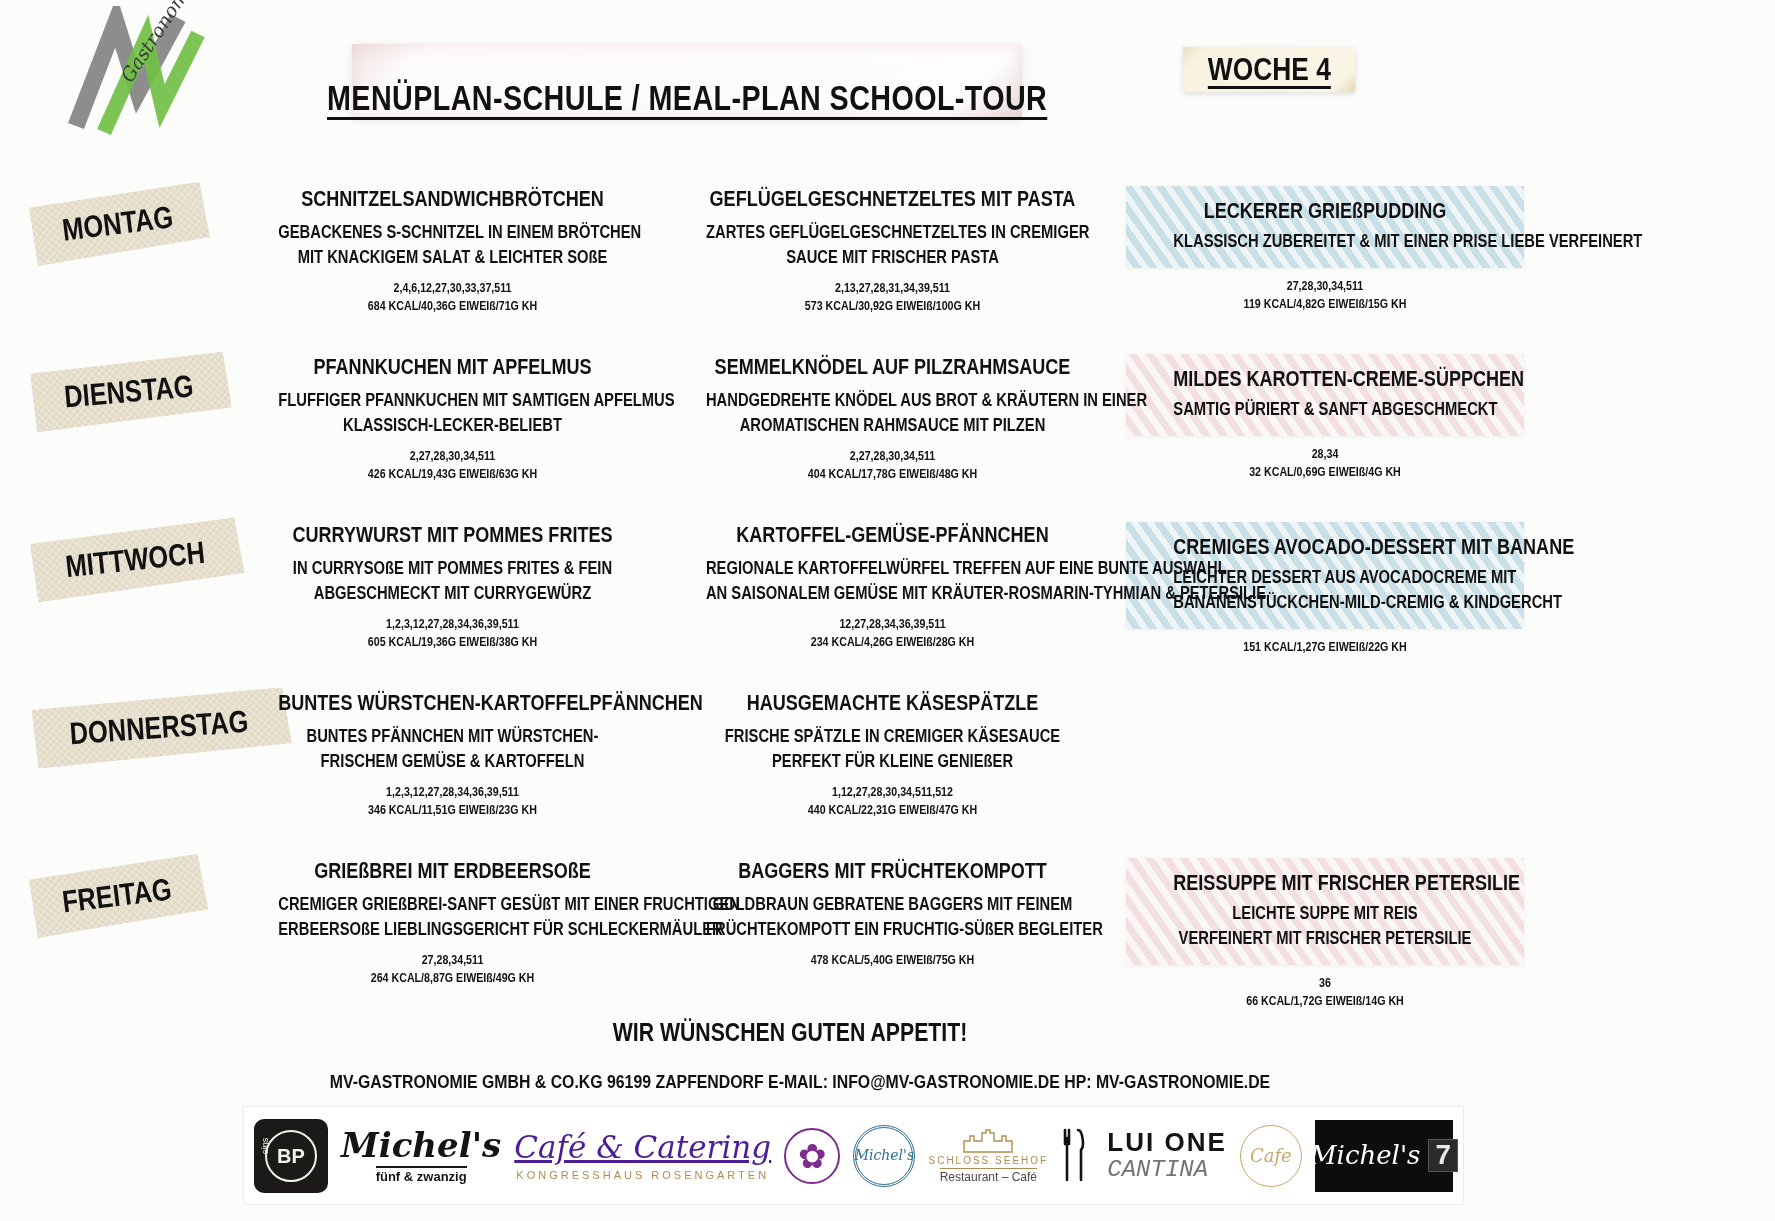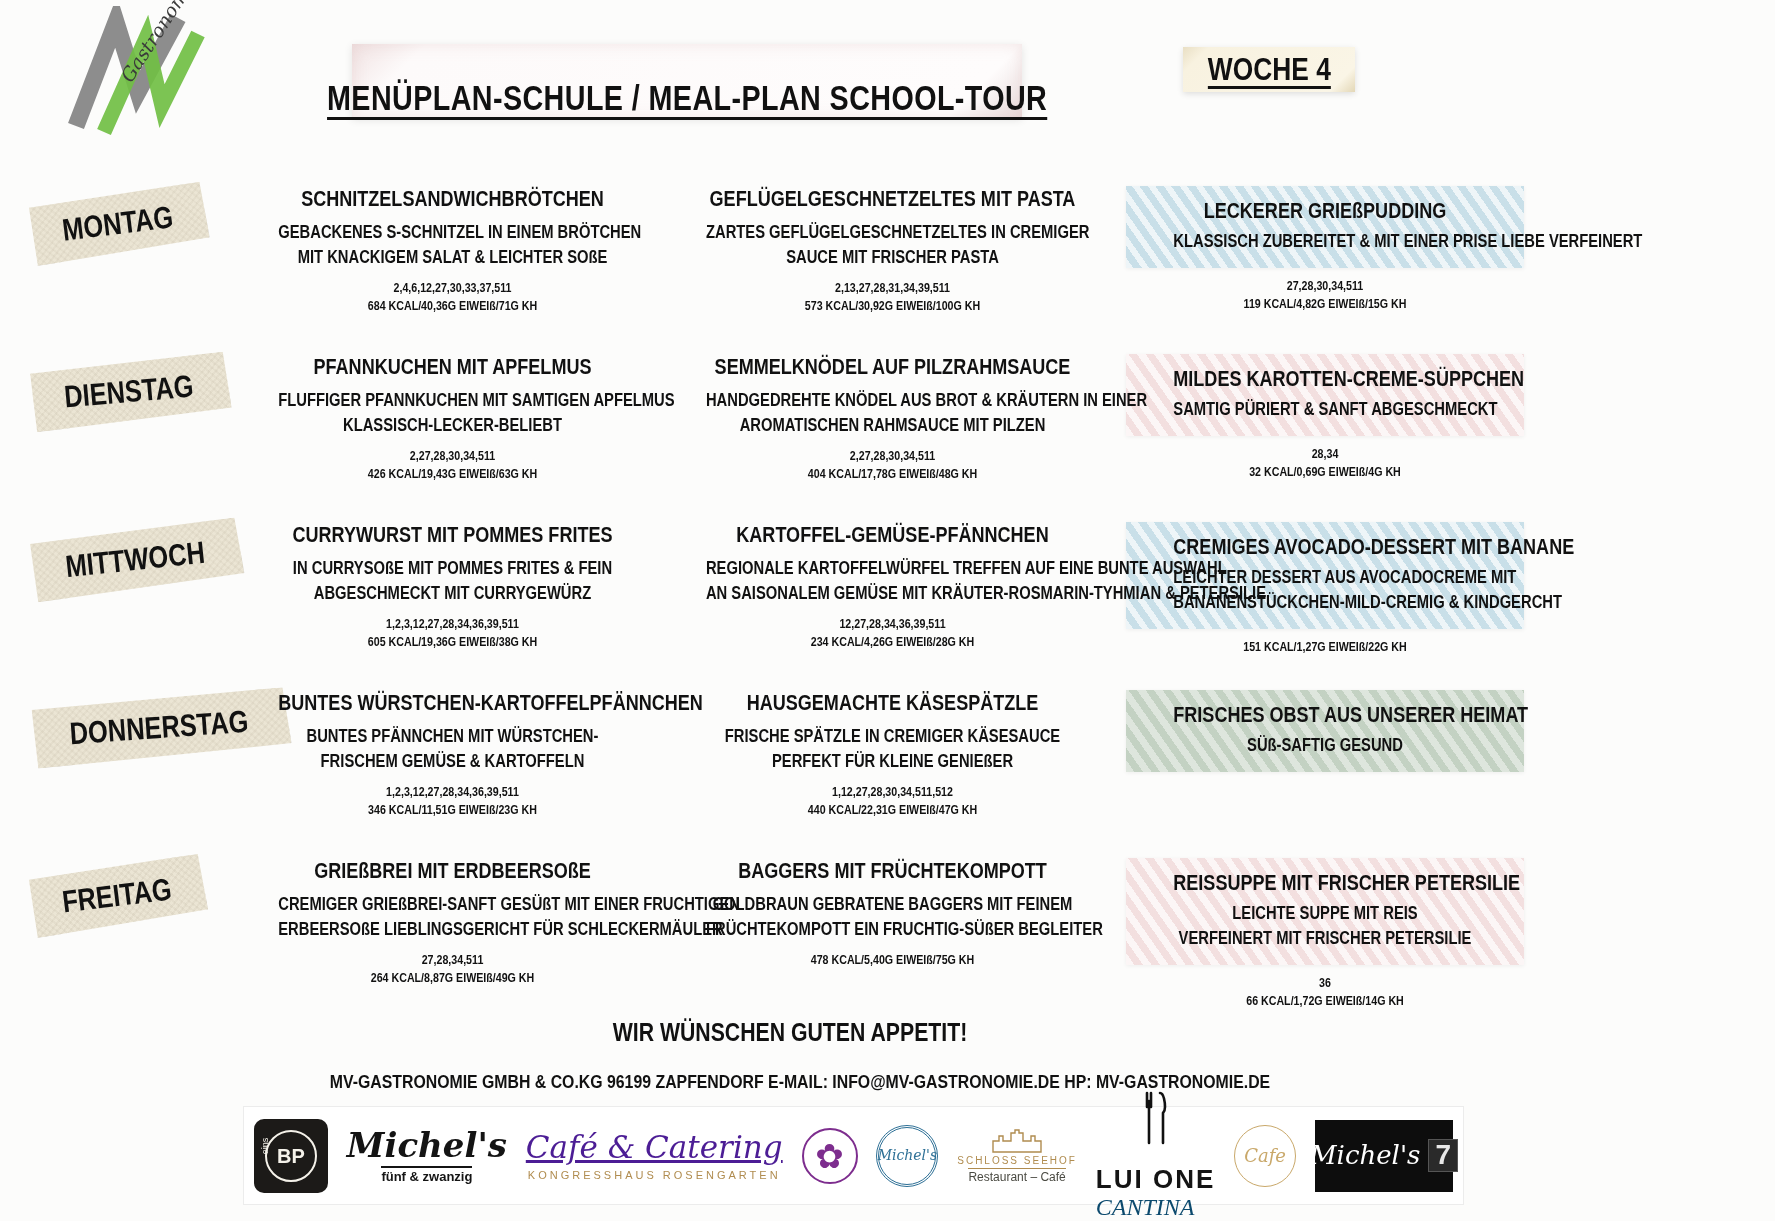--- a/index.html
+++ b/index.html
@@ -121,24 +121,24 @@
     display:flex; align-items:center; justify-content:center; }
   .lg-rose .flower { color:#7d2d8e; font-size:34px; line-height:1; }
 
   .lg-mcircle { width:62px; height:62px; border-radius:50%; border:3px double #2e7096;
     display:flex; align-items:center; justify-content:center; }
   .lg-mcircle .name { font-size:14px; color:#2e7096; }
 
   .lg-seehof .name { font-size:10px; letter-spacing:2px; color:#b08c4f; margin-top:2px; }
   .lg-seehof .sub  { font-size:12px; color:#4a4a42; margin-top:2px; border-top:1px solid #b08c4f; padding-top:2px; }
 
-  .lg-lui { flex-direction:column; gap:20px; align-items:center; }
+  .lg-lui { flex-direction:row; gap:20px; align-items:center; }
   .lg-lui .texts { display:flex; flex-direction:column; align-items:flex-start; }
   .lg-lui .name { font-size:26px; font-weight:700; letter-spacing:2px; color:#141414; }
-  .lg-lui .sub  { font-size:24px; color:#0c4a6e; font-family:Liberation Serif, serif; font-style:italic; }
+  .lg-lui .sub  { font-size:24px; color:#737373; font-family:Liberation Mono, monospace; font-style:italic; }
 
   .lg-cafegold { width:62px; height:62px; border-radius:50%; border:1.5px solid #c9a86a;
     display:flex; align-items:center; justify-content:center; }
   .lg-cafegold .name { font-size:18px; color:#c9a86a; }
 
   .lg-m7 { width:138px; height:72px; background:#0d0d0d; flex-direction:row; gap:8px;
     display:flex; align-items:center; justify-content:center; }
   .lg-m7 .name { color:#fff; font-size:26px; }
   .lg-m7 .num  { color:#e8e8e8; font-size:28px; font-weight:700; border:1px solid #555; padding:0 6px; background:#2a2a2a; }
 </style>
@@ -268,26 +268,20 @@
         <span class="meal-line cond">FRISCHEM GEMÜSE &amp; KARTOFFELN</span>
         <span class="meal-allerg cond">1,2,3,12,27,28,34,36,39,511</span>
         <span class="meal-nutri cond">346 KCAL/11,51G EIWEIß/23G KH</span>
       </div>
       <div class="meal">
         <span class="meal-title cond">HAUSGEMACHTE KÄSESPÄTZLE</span>
         <span class="meal-line cond">FRISCHE SPÄTZLE IN CREMIGER KÄSESAUCE</span>
         <span class="meal-line cond">PERFEKT FÜR KLEINE GENIEßER</span>
         <span class="meal-allerg cond">1,12,27,28,30,34,511,512</span>
         <span class="meal-nutri cond">440 KCAL/22,31G EIWEIß/47G KH</span>
-      </div>
-      <div class="meal">
-        <div class="side-box box-green">
-          <span class="meal-title cond">FRISCHES OBST AUS UNSERER HEIMAT</span>
-          <span class="meal-line cond">SÜß-SAFTIG GESUND</span>
-        </div>
       </div>
     </div>
 
     <div class="day-row">
       <div class="ribbon-wrap">
         <div class="ribbon r5">
           <span class="txt">FREITAG</span>
         </div>
       </div>
       <div class="meal">

